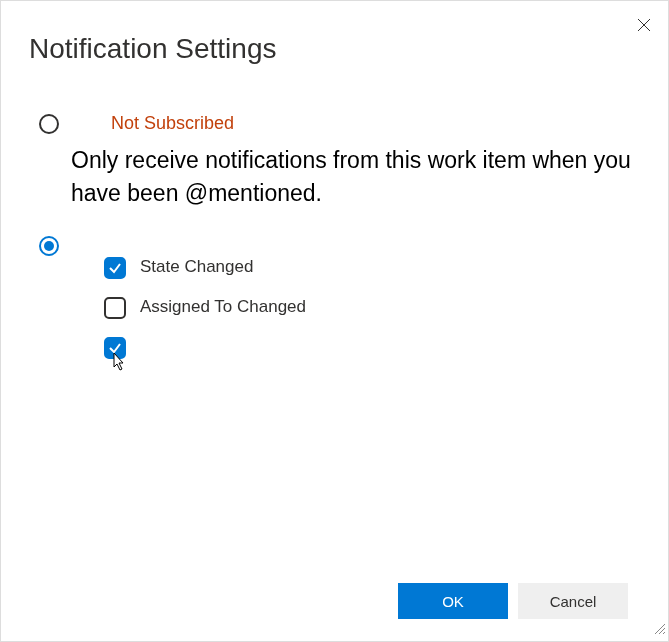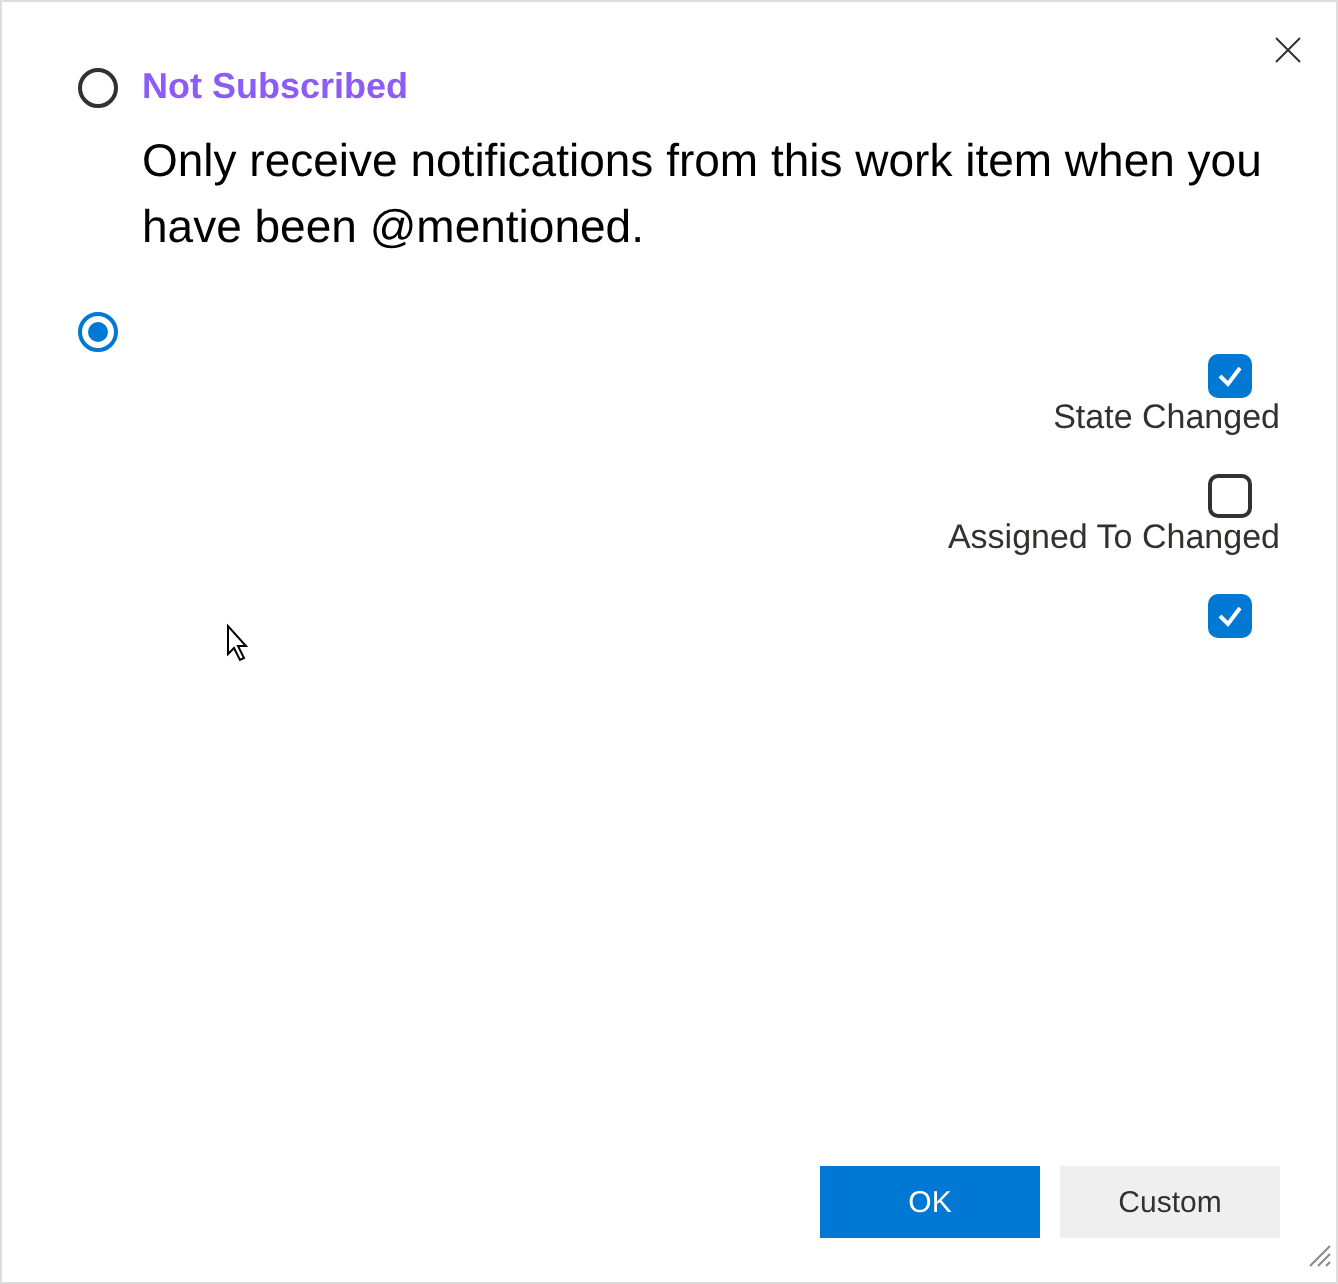--- a/index.html
+++ b/index.html
@@ -72,41 +72,41 @@
       border-radius: 50%;
       top: 50%;
       left: 50%;
       transform: translate(-50%, -50%);
     }
     .option-content {
       flex: 1;
     }
     .option-label {
       font-size: 18px;
-      font-weight: 700;
-      color: #8b5cf6;
+      font-weight: 400;
+      color: #c2410c;
       margin-bottom: 10px;
       display: block;
+      margin-left: 40px;
     }
     .option-desc {
       font-size: 23px;
       color: #000000;
       line-height: 1.45;
     }
     .checkboxes {
       margin-top: 22px;
       padding-left: 33px;
     }
     .checkbox-row {
       display: flex;
-      align-items: flex-end;
+      align-items: flex-start;
       margin-bottom: 18px;
       cursor: pointer;
       position: relative;
-      flex-direction: column;
     }
     .checkbox {
       width: 22px;
       height: 22px;
       border: 2px solid #323130;
       border-radius: 5px;
       margin-right: 14px;
       flex-shrink: 0;
       display: flex;
       align-items: center;
@@ -130,21 +130,21 @@
       top: 14px;
       pointer-events: none;
     }
     .cursor-icon svg {
       width: 20px;
       height: 24px;
     }
     .footer {
       position: absolute;
       bottom: 22px;
-      right: 28px;
+      right: 40px;
       display: flex;
       gap: 10px;
       border-radius: 12px;
     }
     .btn {
       min-width: 110px;
       height: 36px;
       font-size: 15px;
       border: none;
       cursor: pointer;
@@ -173,20 +173,21 @@
 
 <div class="dialog">
 
   <div class="close-btn">
     <svg viewBox="0 0 16 16">
       <line x1="2" y1="2" x2="14" y2="14" stroke="#323130" stroke-width="1"></line>
       <line x1="14" y1="2" x2="2" y2="14" stroke="#323130" stroke-width="1"></line>
     </svg>
   </div>
 
+  <h1 class="title">Notification Settings</h1>
 
   <div class="options">
 
     <div class="option">
       <div class="radio"></div>
       <div class="option-content">
         <span class="option-label">Not Subscribed</span>
         <div class="option-desc">Only receive notifications from this work item when you have been @mentioned.</div>
       </div>
     </div>
@@ -226,21 +227,21 @@
           </div>
 
         </div>
       </div>
     </div>
 
   </div>
 
   <div class="footer">
     <button class="btn btn-primary">OK</button>
-    <button class="btn btn-secondary">Custom</button>
+    <button class="btn btn-secondary">Cancel</button>
   </div>
 
   <div class="resize-grip">
     <svg viewBox="0 0 14 14">
       <line x1="3" y1="13" x2="13" y2="3" stroke="#888" stroke-width="1"></line>
       <line x1="7" y1="13" x2="13" y2="7" stroke="#888" stroke-width="1"></line>
       <line x1="11" y1="13" x2="13" y2="11" stroke="#888" stroke-width="1"></line>
     </svg>
   </div>
 

